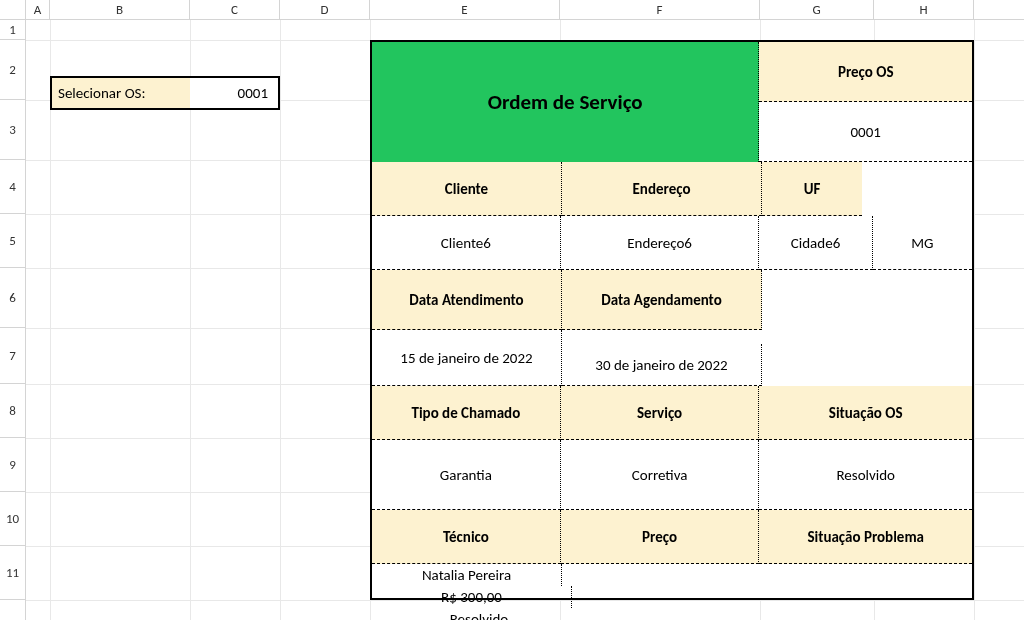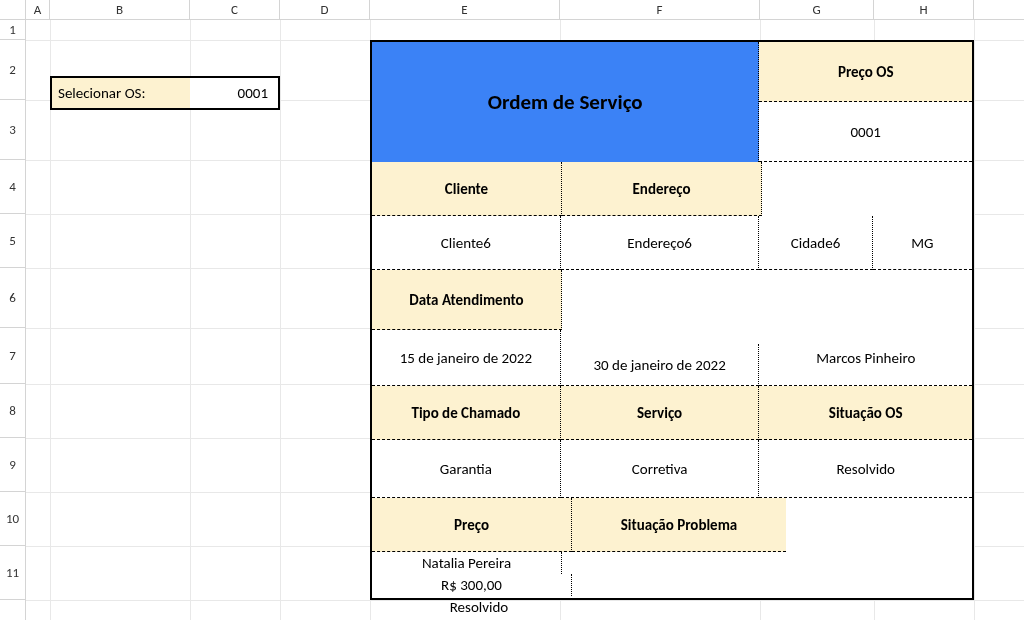--- a/index.html
+++ b/index.html
@@ -178,64 +178,66 @@
 <div class="sheet-area">
 
   <div class="selector-box" id="selector-box" style="left: 24px; top: 24px; width: 230px; height: 34px; margin-top: 32px;">
     <div class="label-cell" id="sel-label" style="width: 140px;">Selecionar OS:</div>
     <div class="value-cell" id="sel-value" style="width: 90px;">0001</div>
   </div>
 
   <div class="form-box" id="form-box" style="left: 344px; top: 20px; width: 604px; height: 560px;">
 
     <div class="form-row" id="fr-title" style="height: 60px;">
-      <div class="form-cell big-title bd-r" id="fc-title" style="border-bottom: none; width: 390px; height: 120px; margin-bottom: -60px; position: relative; z-index: 1; background: #3b82f6;">Ordem de Serviço</div>
+      <div class="form-cell big-title bd-r" id="fc-title" style="border-bottom: none; width: 390px; height: 120px; margin-bottom: -60px; position: relative; z-index: 1; background: #22c55e;">Ordem de Serviço</div>
       <div class="form-cell hdr bd-b" id="fc-numlabel" style="width: 214px;">Preço OS</div>
     </div>
 
     <div class="form-row" id="fr-numval" style="height: 60px;">
       <div class="form-cell bd-r bd-b" id="fc-title2" style="width: 390px;"></div>
       <div class="form-cell bd-b" id="fc-numval" style="width: 214px;">0001</div>
     </div>
 
     <div class="form-row" id="fr-h1" style="height: 54px;">
       <div class="form-cell hdr bd-r bd-b" id="h1-cliente" style="width: 190px;">Cliente</div>
       <div class="form-cell hdr bd-r bd-b" id="h1-endereco" style="width: 200px;">Endereço</div>
+      <div class="form-cell hdr bd-b" id="h1-uf" style="width: 100px;">UF</div>
     </div>
 
     <div class="form-row" id="fr-v1" style="height: 54px;">
       <div class="form-cell bd-r bd-b" id="v1-cliente" style="width: 190px;">Cliente6</div>
       <div class="form-cell bd-r bd-b" id="v1-endereco" style="width: 200px;">Endereço6</div>
       <div class="form-cell bd-r bd-b" id="v1-cidade" style="width: 114px;">Cidade6</div>
       <div class="form-cell bd-b" id="v1-uf" style="width: 100px;">MG</div>
     </div>
 
     <div class="form-row" id="fr-h2" style="height: 60px;">
       <div class="form-cell hdr bd-r bd-b" id="h2-a" style="width: 190px;">Data Atendimento</div>
+      <div class="form-cell hdr bd-r bd-b" id="h2-b" style="width: 200px;">Data Agendamento</div>
     </div>
 
     <div class="form-row" id="fr-v2" style="height: 56px;">
       <div class="form-cell bd-r bd-b" id="v2-a" style="width: 190px;">15 de janeiro de 2022</div>
       <div class="form-cell bd-r bd-b" id="v2-b" style="width: 200px; margin-top: 14px;">30 de janeiro de 2022</div>
-      <div class="form-cell bd-b" id="v2-c" style="width: 214px;">Marcos Pinheiro</div>
     </div>
 
     <div class="form-row" id="fr-h3" style="height: 54px;">
       <div class="form-cell hdr bd-r bd-b" id="h3-a" style="width: 190px;">Tipo de Chamado</div>
       <div class="form-cell hdr bd-r bd-b" id="h3-b" style="width: 200px;">Serviço</div>
       <div class="form-cell hdr bd-b" id="h3-c" style="width: 214px;">Situação OS</div>
     </div>
 
-    <div class="form-row" id="fr-v3" style="height: 58px;">
+    <div class="form-row" id="fr-v3" style="height: 70px;">
       <div class="form-cell bd-r bd-b" id="v3-a" style="width: 190px;">Garantia</div>
       <div class="form-cell bd-r bd-b" id="v3-b" style="width: 200px;">Corretiva</div>
       <div class="form-cell bd-b" id="v3-c" style="width: 214px;">Resolvido</div>
     </div>
 
     <div class="form-row" id="fr-h4" style="height: 54px;">
+      <div class="form-cell hdr bd-r bd-b" id="h4-a" style="width: 190px;">Técnico</div>
       <div class="form-cell hdr bd-r bd-b" id="h4-b" style="width: 200px;">Preço</div>
       <div class="form-cell hdr bd-b" id="h4-c" style="width: 214px;">Situação Problema</div>
     </div>
 
     <div class="form-row" id="fr-v4" style="height: 54px; flex-direction: column;">
       <div class="form-cell bd-r" id="v4-a" style="width: 190px;">Natalia Pereira</div>
       <div class="form-cell bd-r" id="v4-b" style="width: 200px;">R$ 300,00</div>
       <div class="form-cell" id="v4-c" style="width: 214px;">Resolvido</div>
     </div>
 

